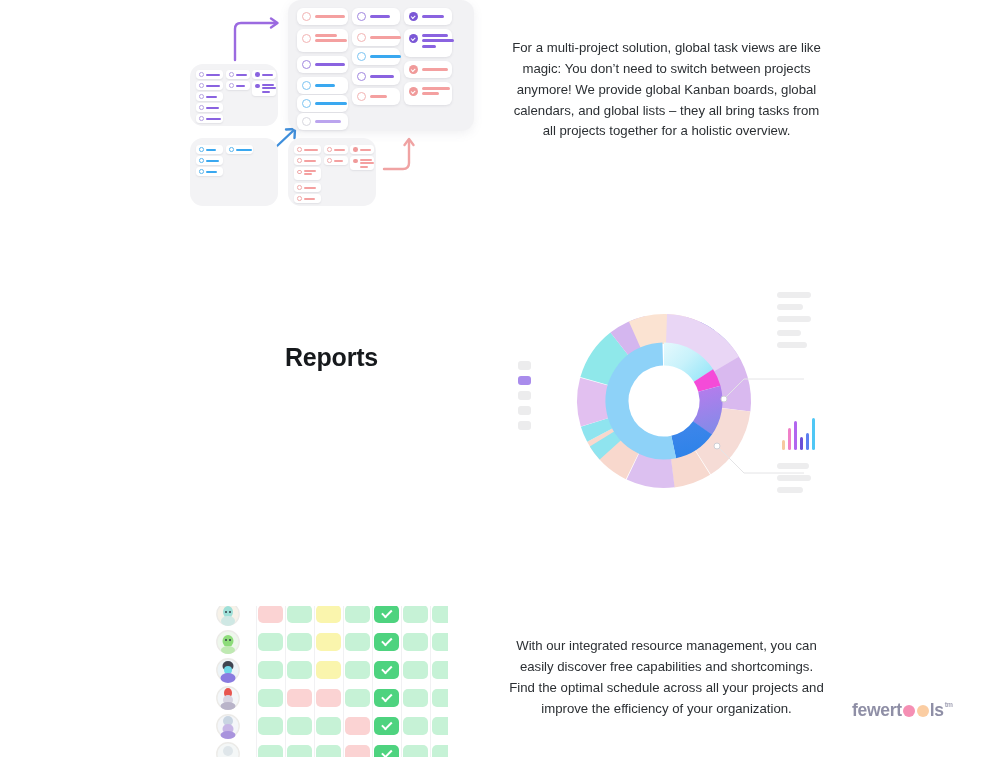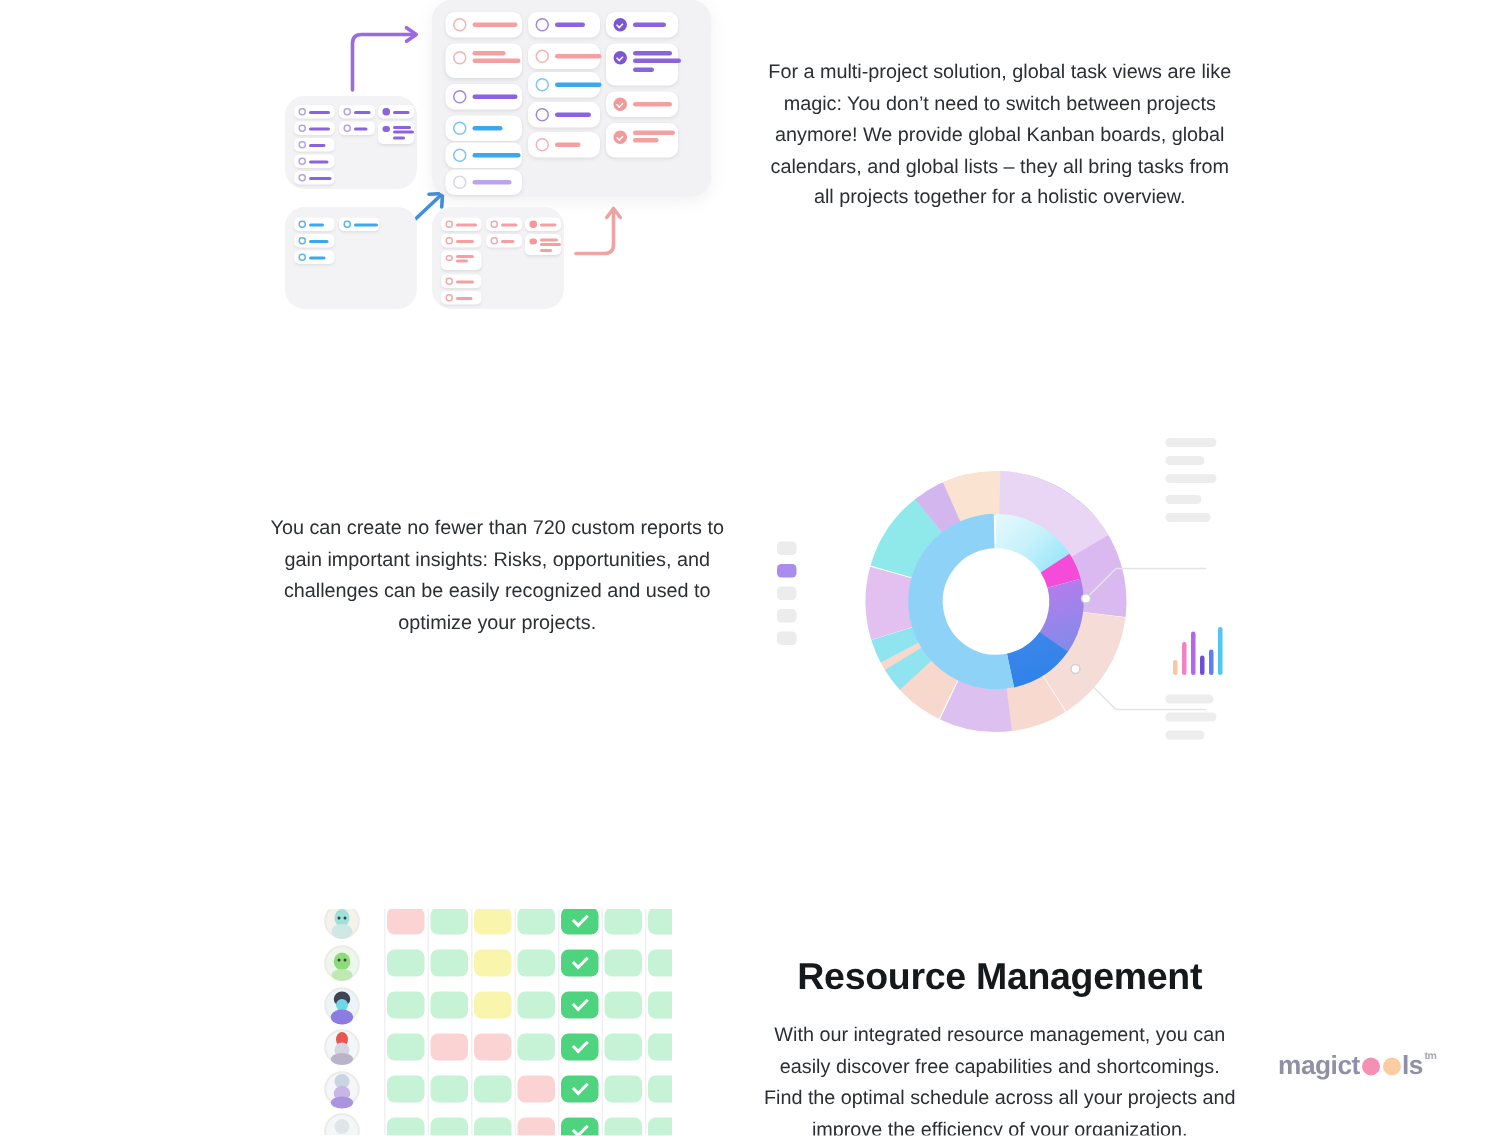--- a/index.html
+++ b/index.html
@@ -371,21 +371,21 @@
           </span>
         </div>
     </div>
   </div>
 
   <div class="feature" id="global-views-block">
     <p>For a multi-project solution, global task views are like magic: You don’t need to switch between projects anymore! We provide global Kanban boards, global calendars, and global lists  – they all bring tasks from all projects together for a holistic overview.</p>
   </div>
 
   <div class="feature" id="reports-block">
-    <p>You can create no fewer than 720 custom reports to gain important insights: Risks, opportunities, and challenges can be easily recognized and used to optimize your projects.</p>
+    <h2>Reports</h2>
   </div>
 
   <div id="donut-illustration">
     <svg width="322" height="242" viewBox="0 0 322 242" style="position:absolute;left:0;top:0;">
       <defs>
         <linearGradient id="g-inner-cyan" x1="0" y1="1" x2="1" y2="0">
           <stop offset="0%" stop-color="#3fd0f5"></stop>
             <stop offset="60%" stop-color="#c8f2fb"></stop>
             <stop offset="100%" stop-color="#ffffff"></stop>
         </linearGradient>
@@ -561,26 +561,25 @@
     <div class="cell" style="left:46px;top:139px;width:25px;background:#c6f2d6;"></div>
     <div class="cell" style="left:75px;top:139px;width:25px;background:#c6f2d6;"></div>
     <div class="cell" style="left:104px;top:139px;width:25px;background:#c6f2d6;"></div>
     <div class="cell" style="left:133px;top:139px;width:25px;background:#fbd3d3;"></div>
     <div class="cell done" style="left:162px;top:139px;width:25px;"></div>
     <div class="cell" style="left:191px;top:139px;width:25px;background:#c6f2d6;"></div>
     <div class="cell" style="left:220px;top:139px;width:25px;background:#c6f2d6;"></div>
   </div>
 
   <div class="feature" id="resource-block">
-    <h2>Resource Management</h2>
     <p>With our integrated resource management, you can easily discover free capabilities and shortcomings. Find the optimal schedule across all your projects and improve the efficiency of your organization.</p>
   </div>
 
   <div id="brand-logo">
-    <span>magic</span>
+    <span>fewer</span>
       <span>t</span>
       <span class="o o1"></span>
       <span class="o o2"></span>
       <span>ls</span>
       <span class="tm">tm</span>
   </div>
 
 </div>
 
 </body></html>

